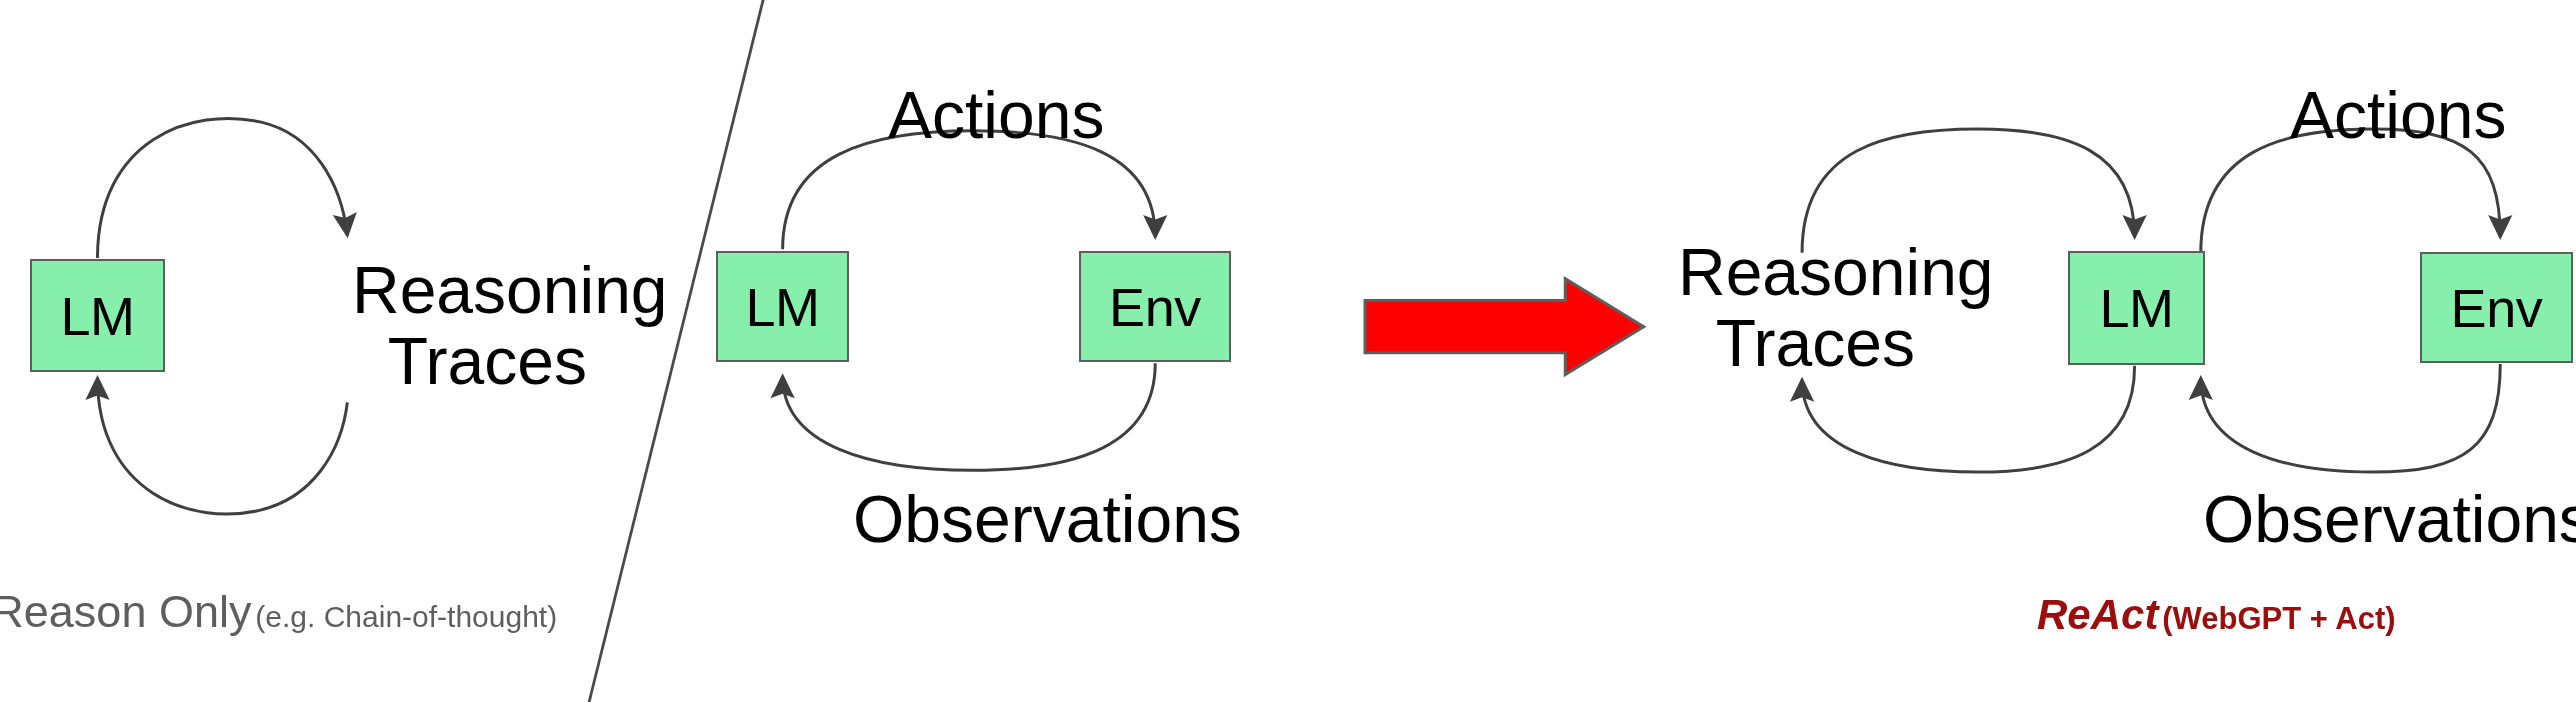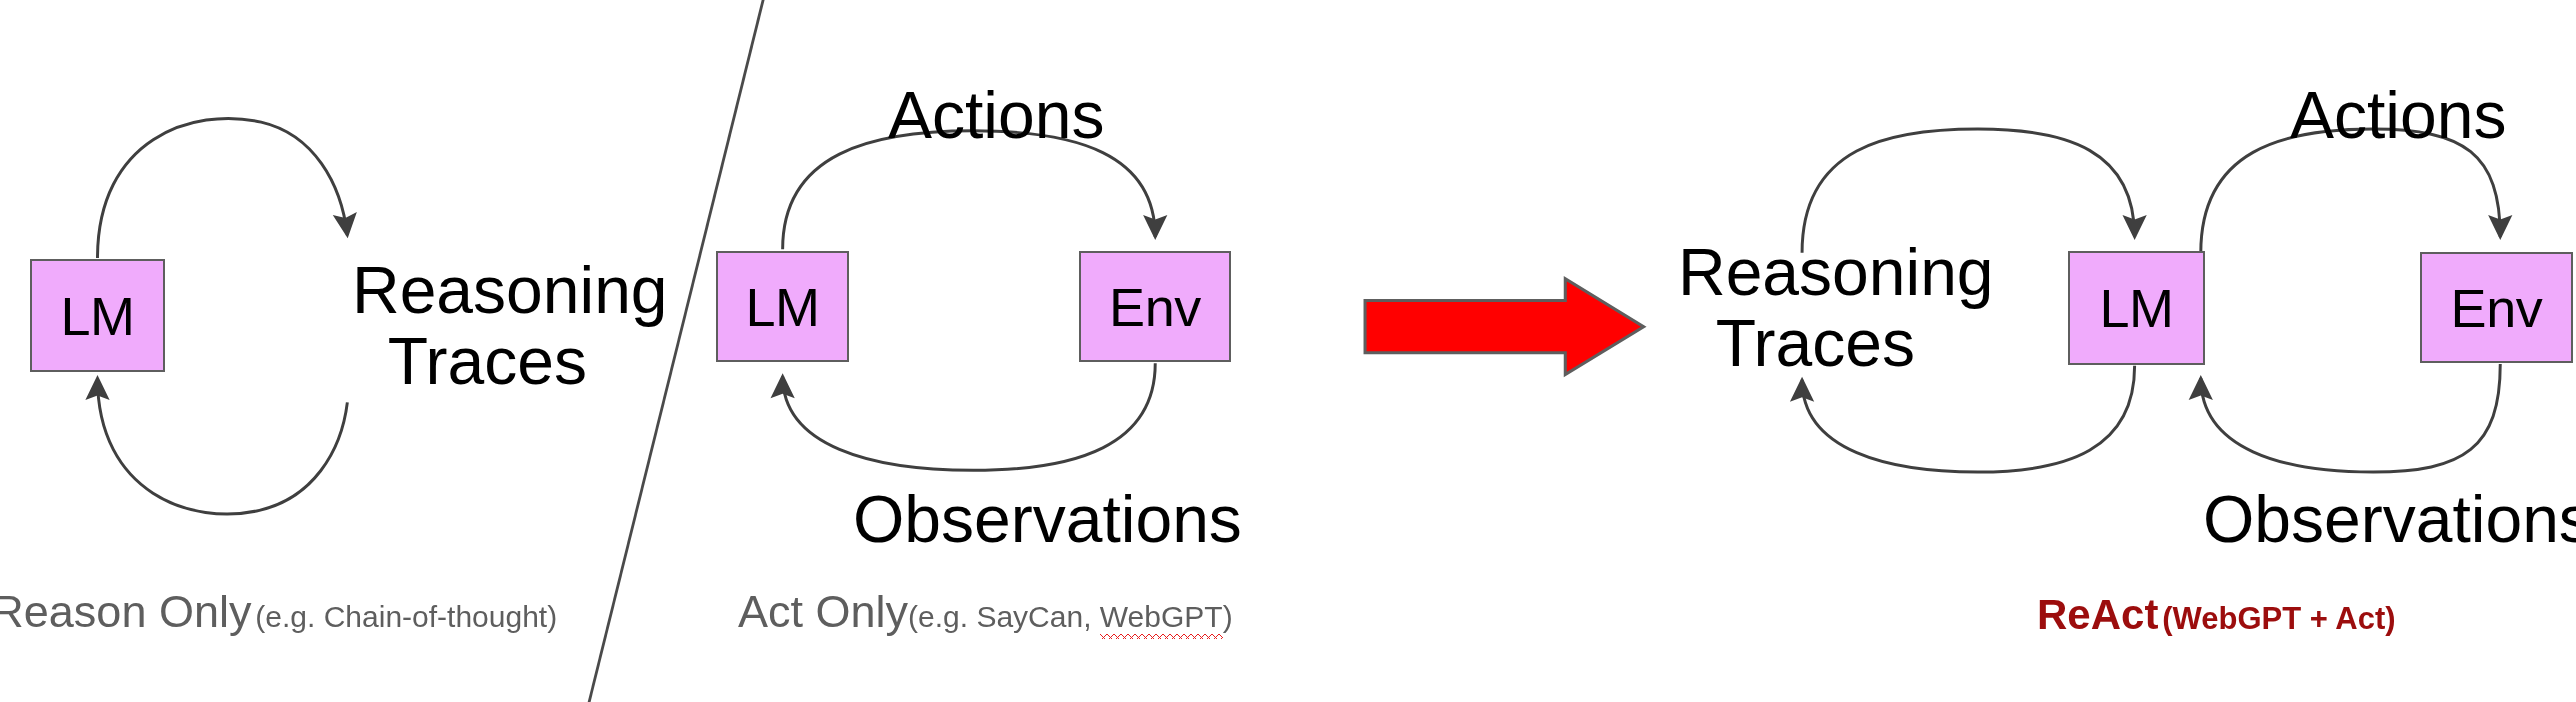--- a/index.html
+++ b/index.html
@@ -20,21 +20,21 @@
   svg.layer {
     position: absolute;
     left: 0;
     top: 0;
     width: 2576px;
     height: 703px;
     overflow: visible;
   }
   .node-box {
     position: absolute;
-    background: #f0abfc;
+    background: #86efac;
     border: 2.6px solid #5e5e5e;
     box-sizing: border-box;
     display: flex;
     align-items: center;
     justify-content: center;
   }
   .node-label {
     font-family: "Liberation Sans", sans-serif;
     font-size: 54px;
     color: #000000;
@@ -64,20 +64,21 @@
   }
   .caption .cap-sub {
     font-size: 30px;
   }
   .caption.react {
     color: #9c0d0d;
     font-weight: bold;
   }
   .caption.react .cap-main {
     font-size: 42px;
+    font-style: italic;
   }
   .caption.react .cap-sub {
     font-size: 31px;
   }
   .spell {
     position: relative;
   }
   .spell::after {
     content: "";
     position: absolute;
@@ -162,23 +163,20 @@
   </div>
   <div class="edge-label" style="left:2203px; top:484px;">
     <span>Observations</span>
   </div>
 
   <div class="caption" style="left:-8.7px; top:589px;">
     <span class="cap-main">Reason Only</span>
     <span class="cap-sub">(e.g. Chain-of-thought)</span>
   </div>
 
-  <div class="caption" style="left:738px; top:589px;">
-    <span class="cap-main">Act Only</span><span class="cap-sub">(e.g. SayCan, </span><span class="cap-sub spell">WebGPT</span><span class="cap-sub">)</span>
-  </div>
 
   <div class="caption react" style="left:2037px; top:594px;">
     <span class="cap-main">ReAct</span>
     <span class="cap-sub">(WebGPT + Act)</span>
   </div>
 
 </div>
 
 
 </body></html>

